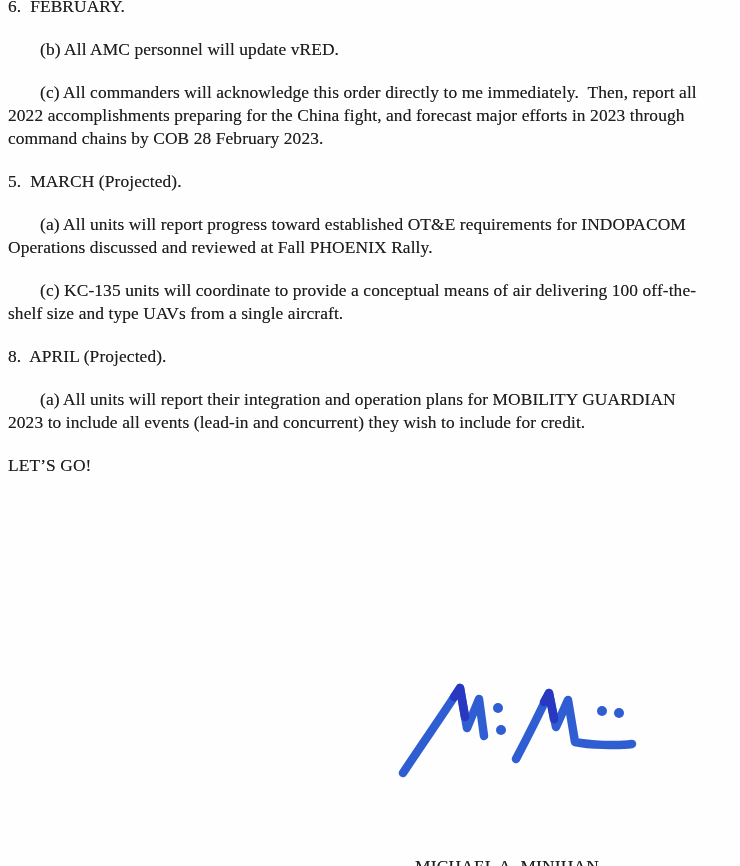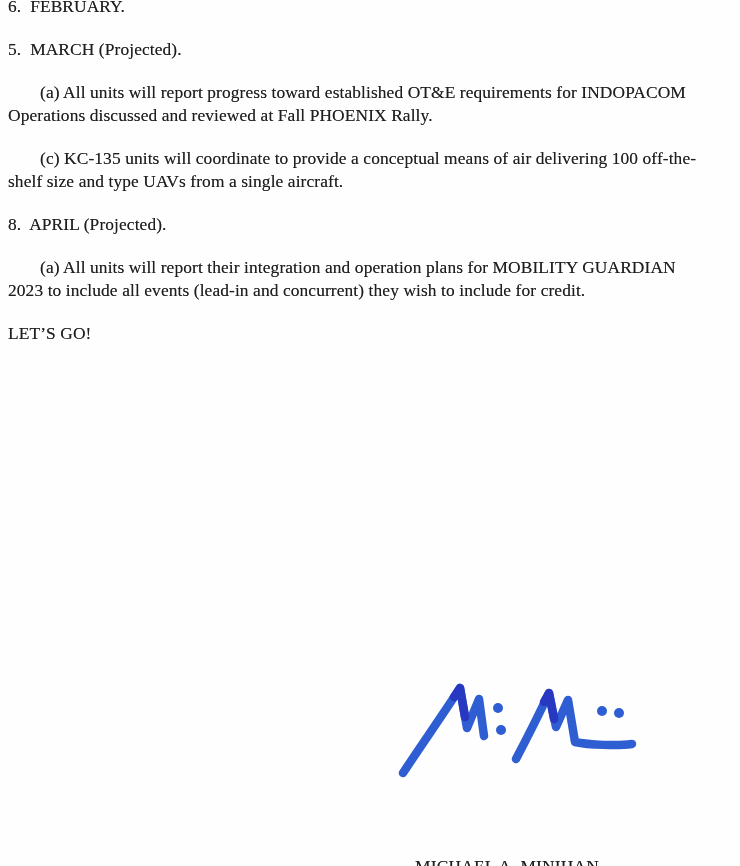--- a/index.html
+++ b/index.html
@@ -57,20 +57,24 @@
     text-shadow: 0 0 0.6px rgba(20,20,20,0.55);
   }
   .sig-block div { margin: 16px; }
 </style>
 </head>
 <body style="background: rgb(254, 254, 254); color: rgb(30, 30, 30);">
 
 <div class="memo">
 
   <div class="line-block first">6.  FEBRUARY.</div>
+  <div class="line-block indent">(b) All AMC personnel will update vRED.</div>
+  <div class="line-block indent">(c) All commanders will acknowledge this order directly to me immediately.  Then, report all
+2022 accomplishments preparing for the China fight, and forecast major efforts in 2023 through
+command chains by COB 28 February 2023.</div>
   <div class="line-block">5.  MARCH (Projected).</div>
   <div class="line-block indent">(a) All units will report progress toward established OT&amp;E requirements for INDOPACOM
 Operations discussed and reviewed at Fall PHOENIX Rally.</div>
   <div class="line-block indent">(c) KC-135 units will coordinate to provide a conceptual means of air delivering 100 off-the-
 shelf size and type UAVs from a single aircraft.</div>
   <div class="line-block">8.  APRIL (Projected).</div>
   <div class="line-block indent">(a) All units will report their integration and operation plans for MOBILITY GUARDIAN
 2023 to include all events (lead-in and concurrent) they wish to include for credit.</div>
   <div class="line-block">LET’S GO!</div>
 

